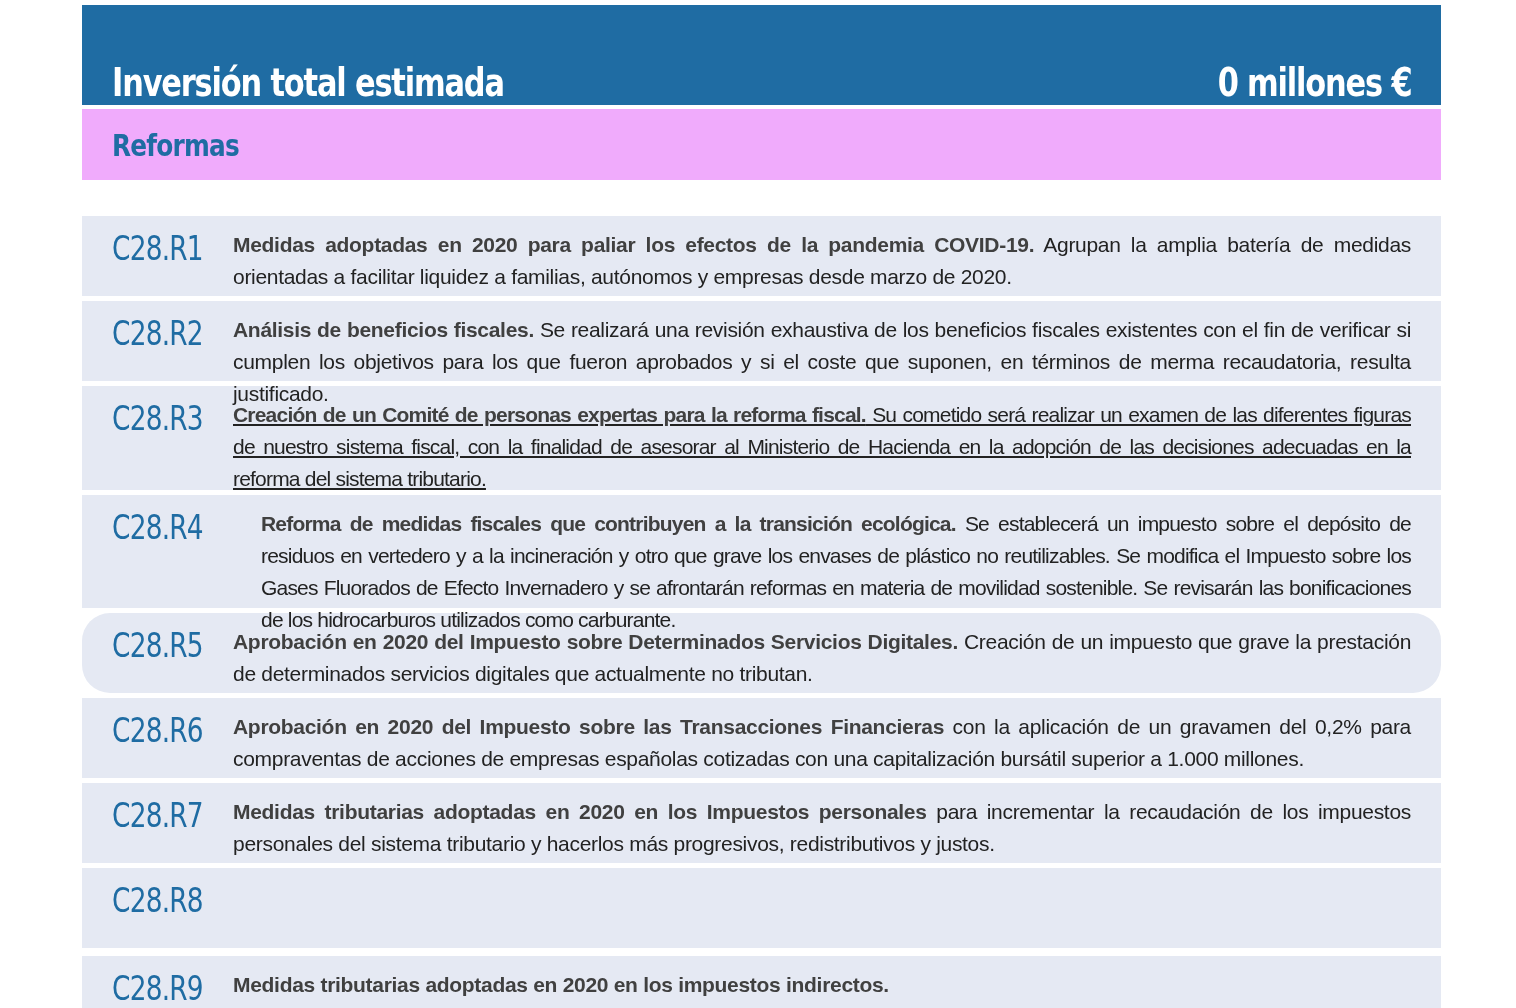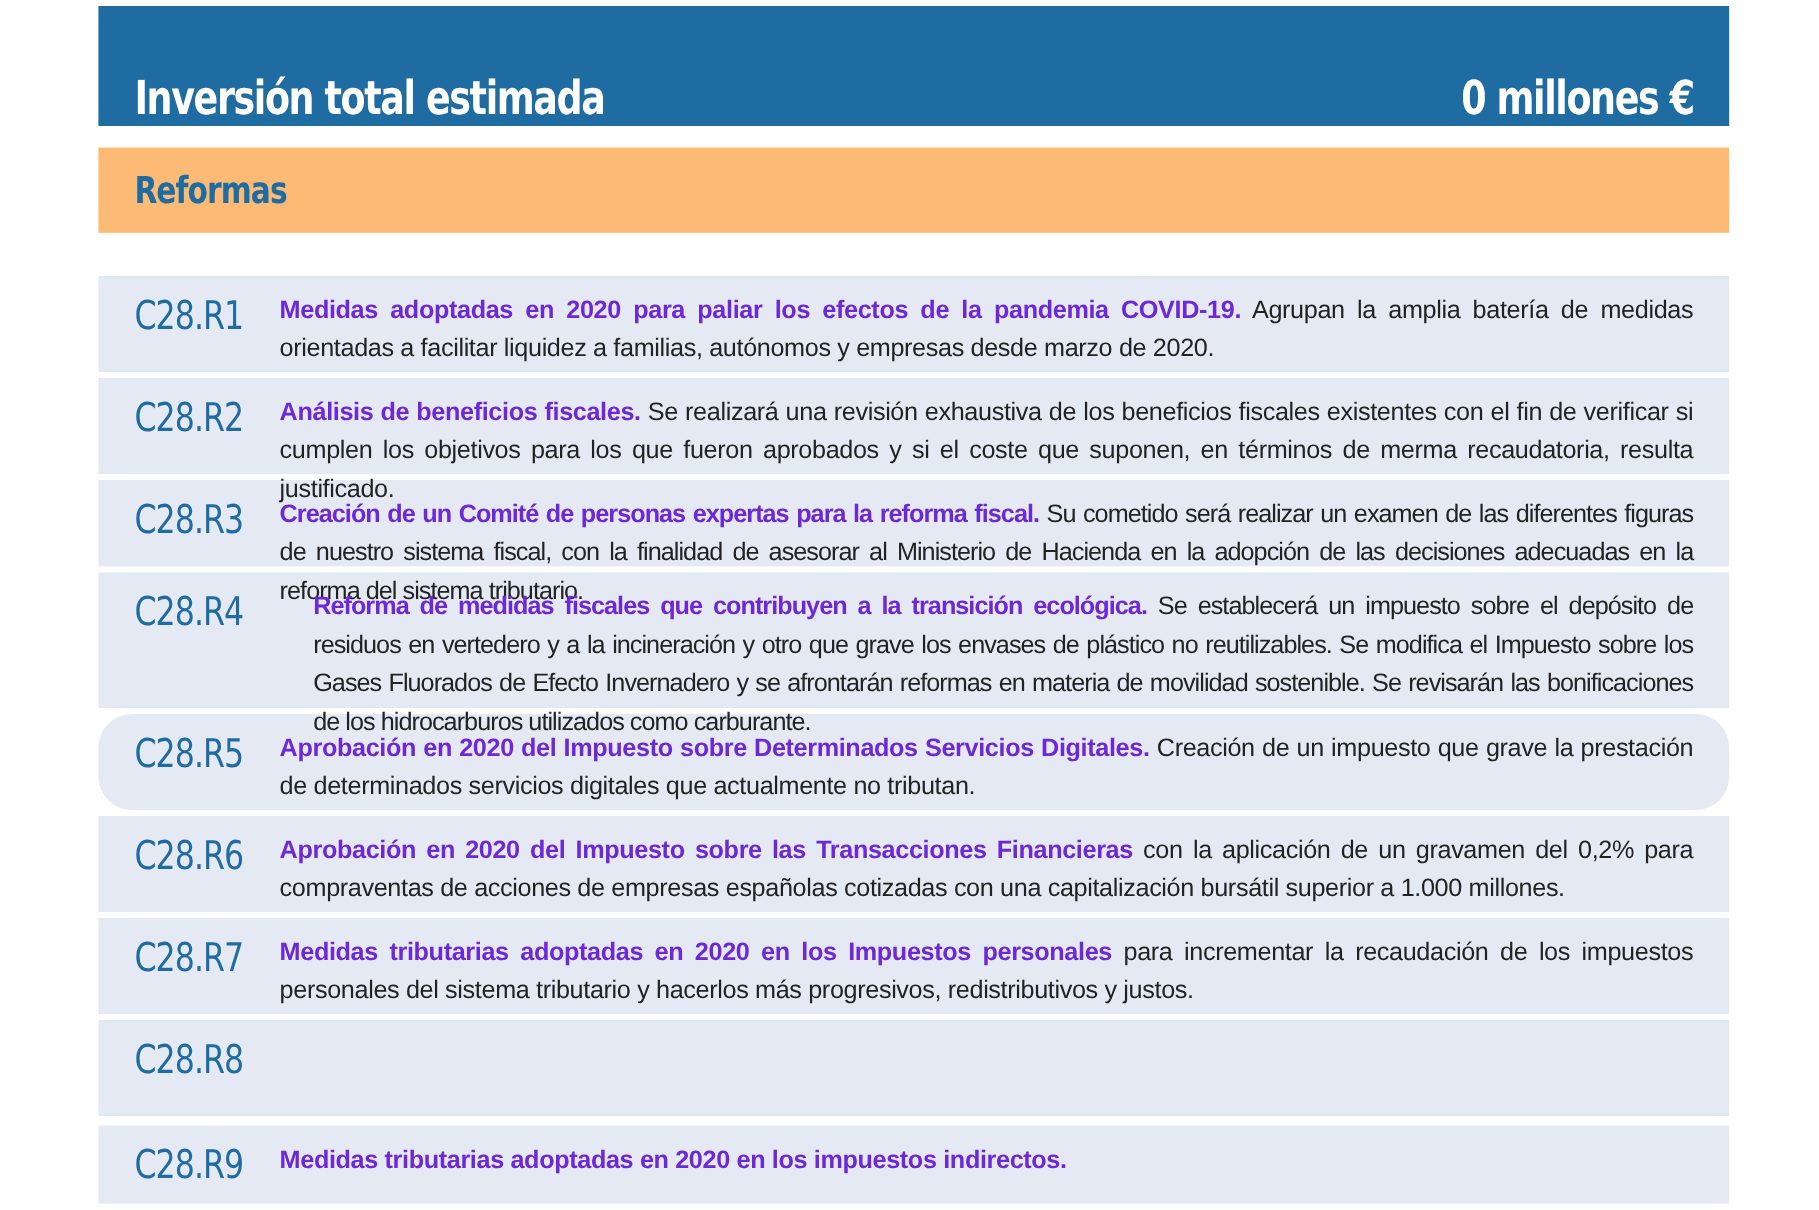--- a/index.html
+++ b/index.html
@@ -6,33 +6,33 @@
   body { width: 1516px; height: 1008px; position: relative; overflow: hidden;
          font-family: "Liberation Sans", "DejaVu Sans", sans-serif; }
   .page { position: absolute; left: 82px; top: 5px; width: 1359px; }
   .header { height: 100px; background: #1f6ca3; display: flex; align-items: flex-end;
             justify-content: space-between; padding: 0 30px 0 30px; box-sizing: border-box; }
   .header .title, .header .amount {
     color: #ffffff; font-family: "DejaVu Sans", sans-serif; font-weight: bold;
     font-size: 39px; letter-spacing: -1.5px; transform: scaleX(0.78); display: inline-block; }
   .header .title { transform-origin: left center; }
   .header .amount { transform-origin: right center; }
-  .section { margin-top: 18px; height: 71px; background: #fdba74; display: flex; align-items: center;
+  .section { margin-top: 4px; height: 71px; background: #f0abfc; display: flex; align-items: center;
              padding-left: 30px; box-sizing: border-box; }
   .section .label { color: #1f6ca3; font-family: "DejaVu Sans", sans-serif; font-weight: bold;
                     font-size: 31px; letter-spacing: -1px; transform: scaleX(0.8); transform-origin: left center;
                     display: inline-block; }
   .row { margin-top: 5px; background: #e5e9f3; display: flex; box-sizing: border-box;
          padding: 13px 30px 12px 30px; }
   .row .code { flex: 0 0 121px; color: #1f6ca3; font-family: "DejaVu Sans", sans-serif;
                font-size: 33px; line-height: 40px; letter-spacing: -1px;
                transform: scaleX(0.8); transform-origin: left top; white-space: nowrap; }
   .row .text { flex: 1; font-family: "Liberation Sans", sans-serif; font-size: 21px; line-height: 32px;
                color: #222222; text-align: justify; letter-spacing: -0.3px; }
-  .row .text .lead { color: #6d28d9; font-weight: bold; }
+  .row .text .lead { color: #404040; font-weight: bold; }
 </style>
 </head>
 <body>
 
 <div class="page">
   <div class="header">
     <span class="title">Inversión total estimada</span>
     <span class="amount">0 millones €</span>
   </div>
 
@@ -47,23 +47,23 @@
     </div>
   </div>
 
   <div class="row" style="height:80px;">
     <div class="code">C28.R2</div>
     <div class="text">
       <span class="lead">Análisis de beneficios fiscales.</span><span> Se realizará una revisión exhaustiva de los beneficios fiscales existentes con el fin de verificar si cumplen los objetivos para los que fueron aprobados y si el coste que suponen, en términos de merma recaudatoria, resulta justificado.</span>
     </div>
   </div>
 
-  <div class="row" style="height:72px;">
+  <div class="row" style="height:104px;">
     <div class="code">C28.R3</div>
-    <div class="text" style="letter-spacing:-0.8px;">
+    <div class="text" style="letter-spacing:-0.8px;text-decoration:underline;">
       <span class="lead">Creación de un Comité de personas expertas para la reforma fiscal.</span><span> Su cometido será realizar un examen de las diferentes figuras de nuestro sistema fiscal, con la finalidad de asesorar al Ministerio de Hacienda en la adopción de las decisiones adecuadas en la reforma del sistema tributario.</span>
     </div>
   </div>
 
   <div class="row" style="height:113px;gap:28px;">
     <div class="code">C28.R4</div>
     <div class="text" style="letter-spacing:-0.8px;">
       <span class="lead">Reforma de medidas fiscales que contribuyen a la transición ecológica.</span><span> Se establecerá un impuesto sobre el depósito de residuos en vertedero y a la incineración y otro que grave los envases de plástico no reutilizables. Se modifica el Impuesto sobre los Gases Fluorados de Efecto Invernadero y se afrontarán reformas en materia de movilidad sostenible. Se revisarán las bonificaciones de los hidrocarburos utilizados como carburante.</span>
     </div>
   </div>

